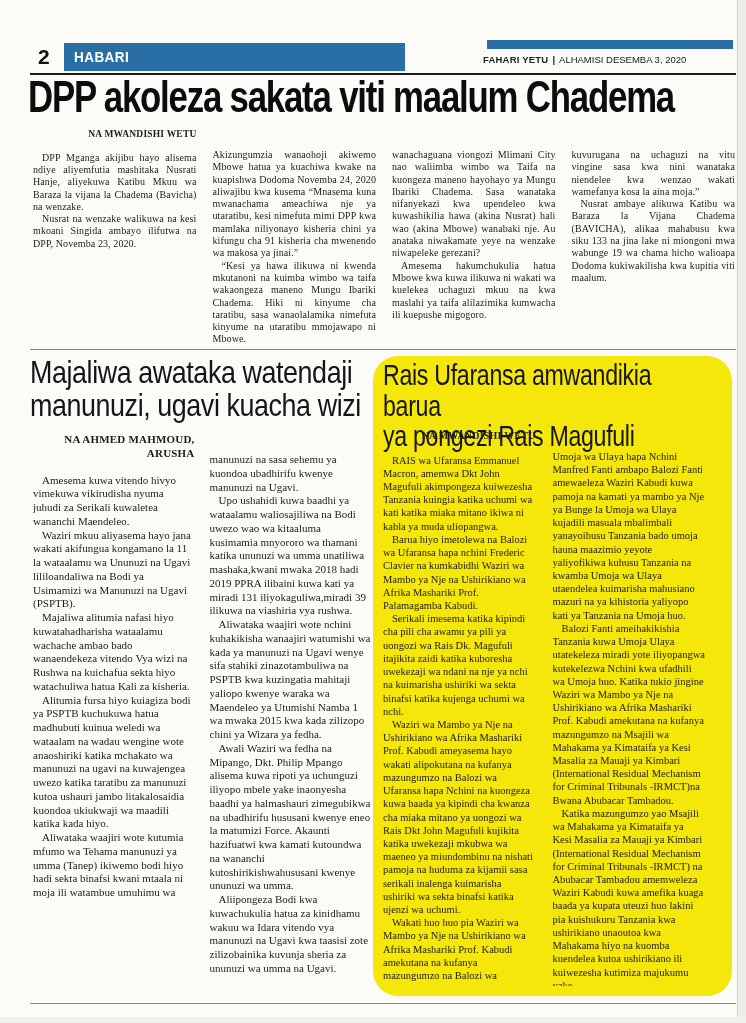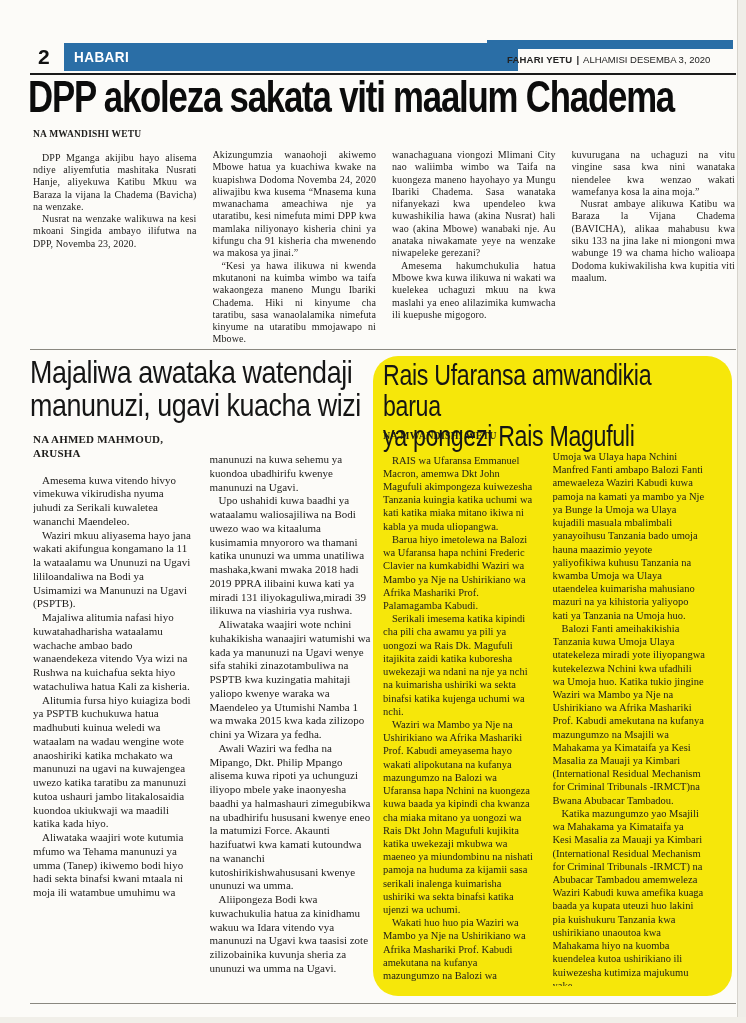--- a/index.html
+++ b/index.html
@@ -11,43 +11,43 @@
   }
   
   .scan-edge-right { position:absolute; top:0; right:0; width:9px; height:100%;
     background:#efede8; border-left:1px solid #d6d3cc; }
   .scan-edge-bottom { position:absolute; left:0; bottom:0; width:100%; height:6px;
     background:#f1efe9; }
 
   
   .pagenum { position:absolute; left:38px; top:45px;
     font-family:"Liberation Sans", sans-serif; font-weight:bold; font-size:21px; color:#111; }
-  .section-box { position:absolute; left:64px; top:43px; width:454px; height:28px; }
+  .section-box { position:absolute; left:64px; top:43px; width:341px; height:28px; }
   .section-label { position:absolute; left:10px; top:5px; color:#fff;
     font-family:"Liberation Sans", sans-serif; font-weight:bold; font-size:15px;
     letter-spacing:.5px; transform:scaleX(.9); transform-origin:left top; }
   .mast-bar { position:absolute; left:487px; top:40px; width:246px; height:9px; }
-  .masthead-line { position:absolute; left:507px; top:54px;
+  .masthead-line { position:absolute; left:483px; top:54px;
     font-family:"Liberation Sans", sans-serif; font-size:9.5px; color:#222;
     white-space:nowrap; }
   .masthead-line .mast { font-weight:bold; letter-spacing:.2px; }
   .masthead-line .sep { margin:0 4px; font-weight:bold; }
   .header-rule { position:absolute; left:30px; top:73px; width:706px; height:2px; background:#1a1a1a; }
 
   
   .lead-headline { position:absolute; left:28px; top:75px;
     font-family:"Liberation Sans", sans-serif; font-weight:bold; font-size:44px;
     letter-spacing:-1.5px; line-height:1; color:#0c0c0c;
     transform:scaleX(.79); transform-origin:left top; white-space:nowrap; }
   .lead-cols { position:absolute; left:33px; top:129px; width:702px; height:216px;
     display:flex; gap:16px; overflow:hidden; }
   .col { flex:1 1 0; overflow:hidden; }
   .lead-cols .col { font-size:10px; line-height:1.23; text-align:justify; letter-spacing:.1px; }
   .byline { font-weight:bold; font-size:9.5px; letter-spacing:.2px; margin-bottom:11px;
-    white-space:pre-line; }
+    white-space:pre-line;text-align:right; }
   .col p { text-indent:9px; }
   .col > p:first-of-type { text-indent:0;margin-top:20px; }
 
   .mid-rule { position:absolute; left:30px; top:349px; width:706px; height:1px; background:#8a8880; }
 
   
   .second-headline { position:absolute; left:30px; top:356px;
     font-family:"Liberation Sans", sans-serif; font-weight:400; font-size:32px;
     line-height:1.03; letter-spacing:-.5px; color:#151515;
     transform:scaleX(.84); transform-origin:left top; white-space:pre-line; }
@@ -94,21 +94,21 @@
           <p>Nusrat na wenzake walikuwa na kesi mkoani Singida ambayo ilifutwa na DPP, Novemba 23, 2020.</p>
         </div>
     </div>
     <div class="col">
         <p>Akizungumzia wanaohoji akiwemo Mbowe hatua ya kuachiwa kwake na kuapishwa Dodoma Novemba 24, 2020 aliwajibu kwa kusema “Mnasema kuna mwanachama ameachiwa nje ya utaratibu, kesi nimefuta mimi DPP kwa mamlaka niliyonayo kisheria chini ya kifungu cha 91 kisheria cha mwenendo wa makosa ya jinai.”</p>
         <p>“Kesi ya hawa ilikuwa ni kwenda mkutanoni na kuimba wimbo wa taifa wakaongeza maneno Mungu Ibariki Chadema. Hiki ni kinyume cha taratibu, sasa wanaolalamika nimefuta kinyume na utaratibu mmojawapo ni Mbowe.</p>
         <p>Mbowe na wenzake siku</p>
       </div>
     <div class="col">
         <p>wanachaguana viongozi Mlimani City nao waliimba wimbo wa Taifa na kuongeza maneno hayohayo ya Mungu Ibariki Chadema. Sasa wanataka nifanyekazi kwa upendeleo kwa kuwashikilia hawa (akina Nusrat) hali wao (akina Mbowe) wanabaki nje. Au anataka niwakamate yeye na wenzake niwapeleke gerezani?</p>
-        <p>Amesema hakumchukulia hatua Mbowe kwa kuwa ilikuwa ni wakati wa kuelekea uchaguzi mkuu na kwa maslahi ya eneo alilazimika kumwacha ili kuepushe migogoro.</p>
+        <p>Amesema hakumchukulia hatua Mbowe kwa kuwa ilikuwa ni wakati wa kuelekea uchaguzi mkuu na kwa maslahi ya taifa alilazimika kumwacha ili kuepushe migogoro.</p>
       </div>
     <div class="col">
         <p>kuvurugana na uchaguzi na vitu vingine sasa kwa nini wanataka niendelee kwa wenzao wakati wamefanya kosa la aina moja.”</p>
         <p>Nusrat ambaye alikuwa Katibu wa Baraza la Vijana Chadema (BAVICHA), alikaa mahabusu kwa siku 133 na jina lake ni miongoni mwa wabunge 19 wa chama hicho walioapa Dodoma kukiwakilisha kwa kupitia viti maalum.</p>
       </div>
   </div>
 
   <div class="mid-rule"></div>
 
   <h2 class="second-headline">Majaliwa awataka watendaji
@@ -119,21 +119,21 @@
 ARUSHA</div>
       <div>
           <p>Amesema kuwa vitendo hivyo vimekuwa vikirudisha nyuma juhudi za Serikali kuwaletea wananchi Maendeleo.</p>
           <p>Waziri mkuu aliyasema hayo jana wakati akifungua kongamano la 11 la wataalamu wa Ununuzi na Ugavi lililoandaliwa na Bodi ya Usimamizi wa Manunuzi na Ugavi (PSPTB).</p>
           <p>Majaliwa alitumia nafasi hiyo kuwatahadharisha wataalamu wachache ambao bado wanaendekeza vitendo Vya wizi na Rushwa na kuichafua sekta hiyo watachuliwa hatua Kali za kisheria.</p>
           <p>Alitumia fursa hiyo kuiagiza bodi ya PSPTB kuchukuwa hatua madhubuti kuinua weledi wa wataalam na wadau wengine wote anaoshiriki katika mchakato wa manunuzi na ugavi na kuwajengea uwezo katika taratibu za manunuzi kutoa ushauri jambo litakalosaidia kuondoa ukiukwaji wa maadili katika kada hiyo.</p>
           <p>Aliwataka waajiri wote kutumia mfumo wa Tehama manunuzi ya umma (Tanep) ikiwemo bodi hiyo hadi sekta binafsi kwani mtaala ni moja ili watambue umuhimu wa</p>
         </div>
     </div>
     <div class="col">
-        <p>manunuzi na kuwa sehemu ya kuondoa ubadhirifu kwenye manunuzi na Ugavi.</p>
+        <p>manunuzi na sasa sehemu ya kuondoa ubadhirifu kwenye manunuzi na Ugavi.</p>
         <p>Upo ushahidi kuwa baadhi ya wataalamu waliosajiliwa na Bodi uwezo wao wa kitaaluma kusimamia mnyororo wa thamani katika ununuzi wa umma unatiliwa mashaka,kwani mwaka 2018 hadi 2019 PPRA ilibaini kuwa kati ya miradi 131 iliyokaguliwa,miradi 39 ilikuwa na viashiria vya rushwa.</p>
         <p>Aliwataka waajiri wote nchini kuhakikisha wanaajiri watumishi wa kada ya manunuzi na Ugavi wenye sifa stahiki zinazotambuliwa na PSPTB kwa kuzingatia mahitaji yaliopo kwenye waraka wa Maendeleo ya Utumishi Namba 1 wa mwaka 2015 kwa kada zilizopo chini ya Wizara ya fedha.</p>
         <p>Awali Waziri wa fedha na Mipango, Dkt. Philip Mpango alisema kuwa ripoti ya uchunguzi iliyopo mbele yake inaonyesha baadhi ya halmashauri zimegubikwa na ubadhirifu hususani kwenye eneo la matumizi Force. Akaunti hazifuatwi kwa kamati kutoundwa na wananchi kutoshirikishwahususani kwenye ununuzi wa umma.</p>
         <p>Aliipongeza Bodi kwa kuwachukulia hatua za kinidhamu wakuu wa Idara vitendo vya manunuzi na Ugavi kwa taasisi zote zilizobainika kuvunja sheria za ununuzi wa umma na Ugavi.</p>
       </div>
   </div>
 
   <div class="yellow-box" style="background: rgb(246, 231, 10); border-radius: 25px;">
     <h2 class="yellow-headline">Rais Ufaransa amwandikia barua
 ya pongezi Rais Magufuli</h2>

